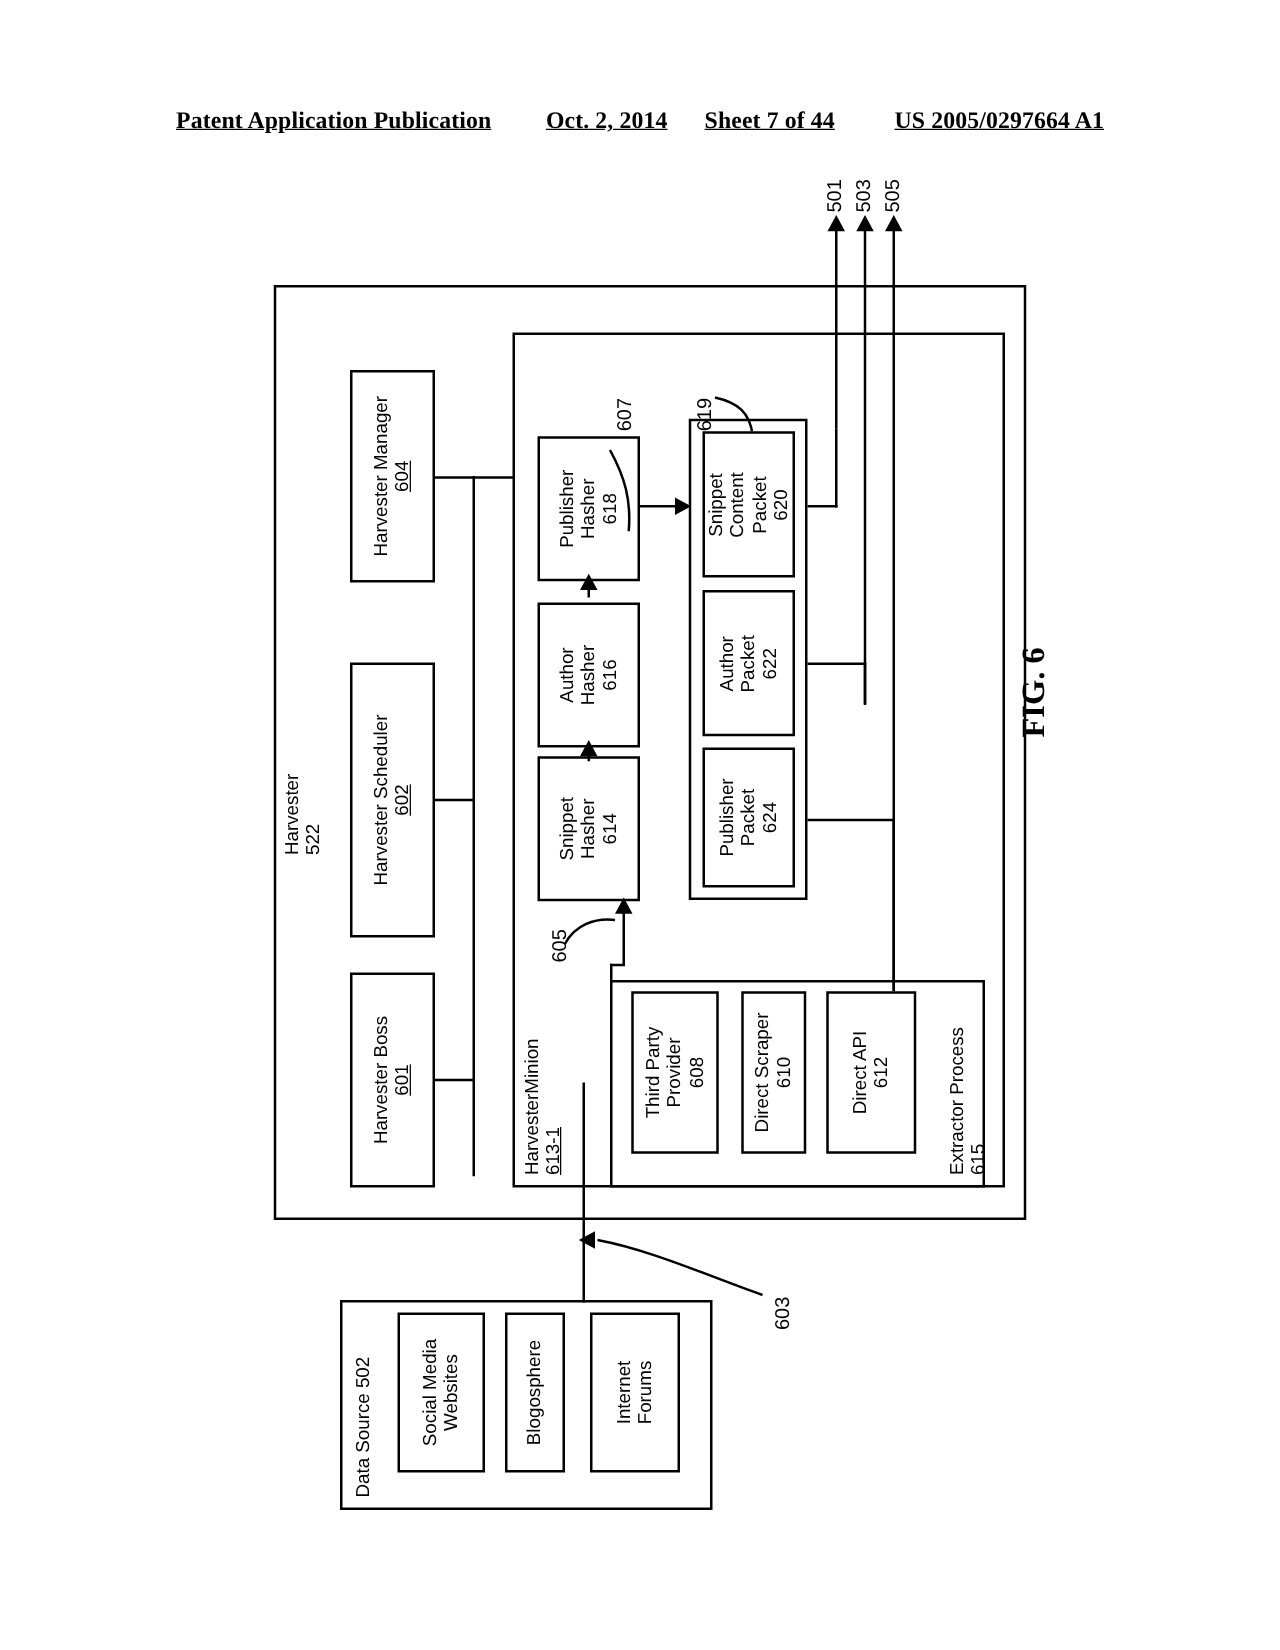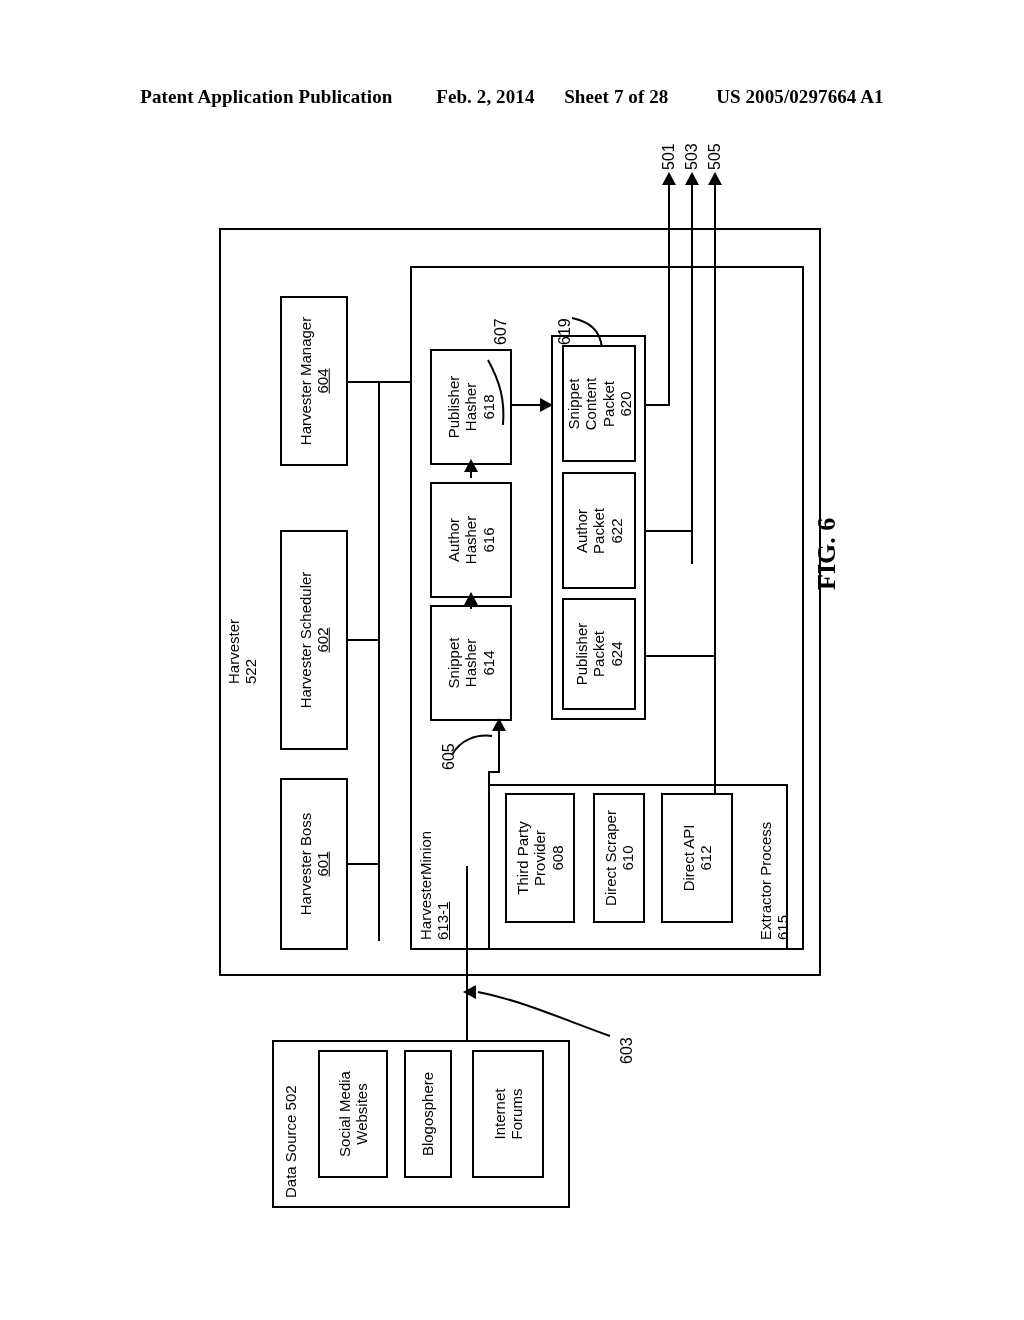--- a/index.html
+++ b/index.html
@@ -3,21 +3,21 @@
 <meta charset="utf-8">
 <style>
   html,body{margin:0;padding:0;background:#fff;}
   body{width:1024px;height:1320px;position:relative;overflow:hidden;
        font-family:"Liberation Sans",sans-serif;color:#000;}
 
   
   .pg-header{position:absolute;left:0;top:86px;width:1024px;
              text-align:center;font-family:"Liberation Serif",serif;
              font-weight:bold;font-size:19px;letter-spacing:0.1px;}
-  .pg-header span{display:inline-block;vertical-align:baseline;}
+  .pg-header span{display:inline-block;vertical-align:baseline;text-decoration:underline;}
   .hdr-gap1{width:34px;}
   .hdr-gap2{width:20px;}
   .hdr-gap3{width:38px;}
 
   
   .fig-label{position:absolute;left:812px;top:590px;
              font-family:"Liberation Serif",serif;font-weight:bold;
              font-size:26px;
              transform:rotate(-90deg);transform-origin:left top;
              white-space:nowrap;}
@@ -59,23 +59,23 @@
            white-space:nowrap;font-size:16px;}
 
   svg.lead{position:absolute;overflow:visible;}
 </style>
 </head>
 <body>
 
 <div class="pg-header">
   <span>Patent Application Publication</span>
   <span class="hdr-gap1"></span>
-  <span>Feb. 2, 2014</span>
+  <span>Oct. 2, 2014</span>
   <span class="hdr-gap2"></span>
-  <span>Sheet 7 of 28</span>
+  <span>Sheet 7 of 44</span>
   <span class="hdr-gap3"></span>
   <span>US 2005/0297664 A1</span>
 </div>
 
 <div class="fig-label">FIG. 6</div>
 
 <div class="ln lnv" style="left:668px;top:183px;height:160px;"></div>
 <div class="ln lnv" style="left:691px;top:183px;height:380px;"></div>
 <div class="ln lnv" style="left:714px;top:183px;height:610px;"></div>
 

